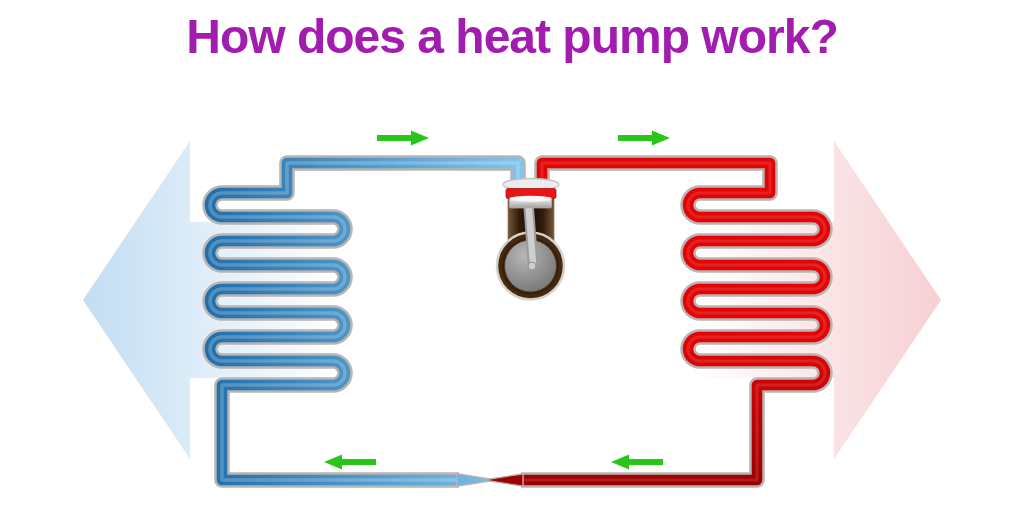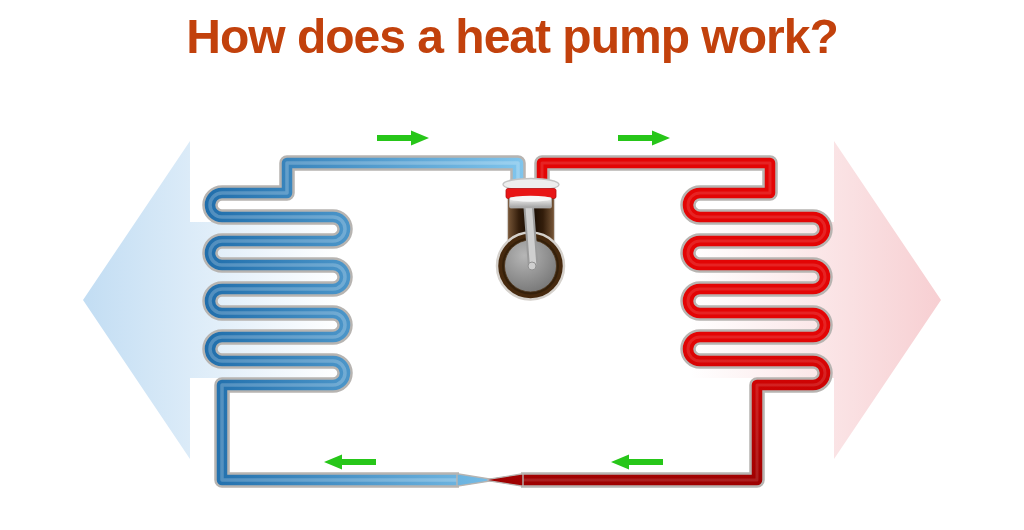--- a/index.html
+++ b/index.html
@@ -84,14 +84,14 @@
       <path d="M 528.5 204 L 533 264" stroke="#9b9b9b" stroke-width="10.5" stroke-linecap="round" fill="none"></path>
       <path d="M 528.5 204 L 533 264" stroke="#cfcfcf" stroke-width="6.5" stroke-linecap="round" fill="none"></path>
       <ellipse cx="531" cy="184.5" rx="28" ry="6" fill="#ededed" stroke="#c2c2c2" stroke-width="1.3"></ellipse>
       <rect x="506" y="188.5" width="50" height="10" rx="2" stroke="#b40f0f" stroke-width="0.8" fill="#e81616"></rect>
       <rect x="509.5" y="197.5" width="42" height="10.5" rx="1.5" fill="url(#gradPiston)" stroke="#b5b5b5" stroke-width="0.7"></rect>
       <ellipse cx="530.5" cy="198.7" rx="20.5" ry="3" fill="#f7f7f7"></ellipse>
       <circle cx="532" cy="266" r="4" fill="#cfcfcf" stroke="#909090" stroke-width="1"></circle>
     </g>
   </svg>
 
-  <div class="title" style="color: #c2410c;">How does a heat pump work?</div>
+  <div class="title" style="color: #a21caf;">How does a heat pump work?</div>
 </div>
 
 </body></html>

